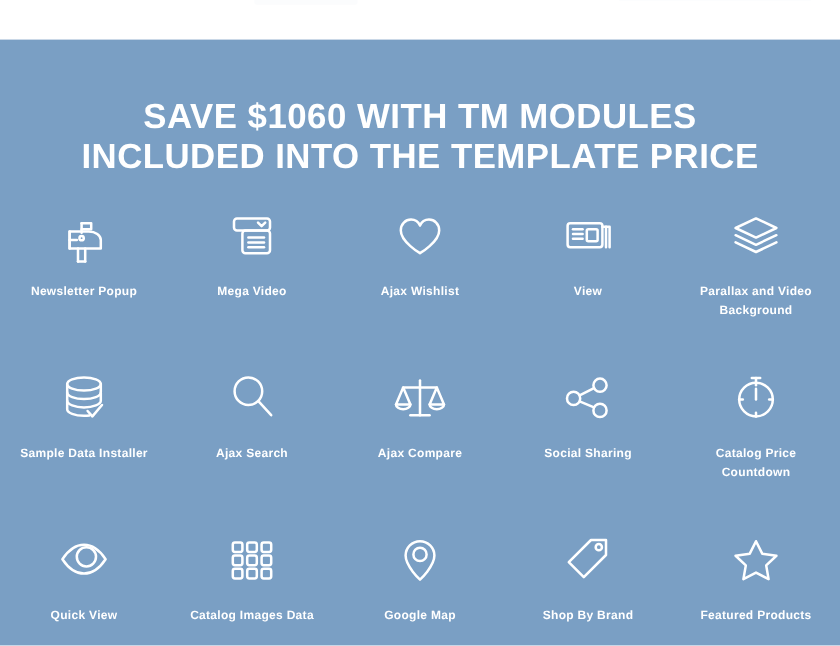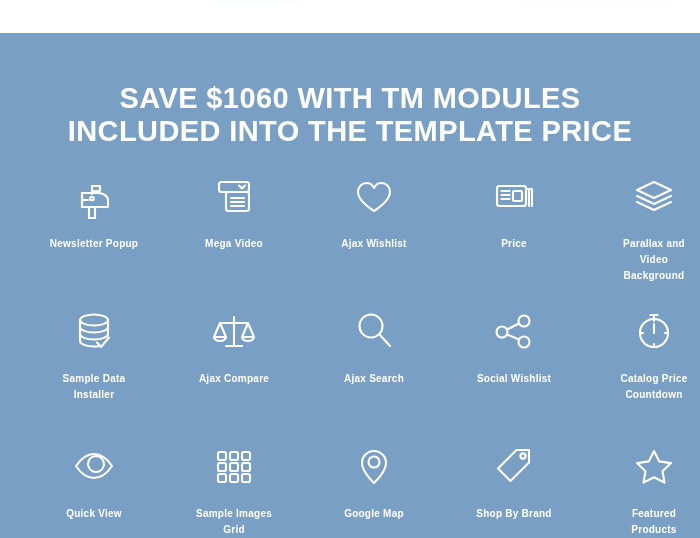--- a/index.html
+++ b/index.html
@@ -91,21 +91,20 @@
     display: flex;
     width: 700px;
     height: 135px;
   }
   .cell {
     flex: 1 1 20%;
     display: flex;
     flex-direction: column;
     align-items: center;
     justify-content: flex-start;
-    padding-left: 48px;
   }
   .cell-icon {
     height: 56px;
     display: flex;
     align-items: center;
     justify-content: center;
   }
   .cell-icon svg {
     display: block;
   }
@@ -189,21 +188,21 @@
         <rect x="9" y="17" width="29" height="20" rx="2.2"></rect>
         <path d="M38 20 h3 v17 a0 0 0 0 1 0 0"></path>
         <path d="M41 20 h3 v17"></path>
         <path d="M13.5 22 h8"></path>
         <path d="M13.5 26 h8"></path>
         <path d="M13.5 30 h8"></path>
         <rect x="25" y="22" width="9" height="10" rx="1.2"></rect>
       </g>
     </svg>
             </div>
-            <div class="cell-label">Price</div>
+            <div class="cell-label">View</div>
           </div>
           <div class="cell">
             <div class="cell-icon">
               <svg width="52" height="52" viewBox="0 0 52 52">
       <g fill="none" stroke="#ffffff" stroke-width="2.1" stroke-linecap="round" stroke-linejoin="round">
         <path d="M26 13 L43 21 L26 29 L9 21 Z"></path>
         <path d="M9 27 L26 35 L43 27"></path>
         <path d="M9 33 L26 41 L43 33"></path>
       </g>
     </svg>
@@ -218,20 +217,31 @@
       <g fill="none" stroke="#ffffff" stroke-width="2.1" stroke-linecap="round" stroke-linejoin="round">
         <ellipse cx="26" cy="16" rx="14" ry="5.5"></ellipse>
         <path d="M12 16 v7 c0 3 6.3 5.5 14 5.5 s14 -2.5 14 -5.5 v-7"></path>
         <path d="M12 23 v7 c0 3 6.3 5.5 14 5.5 s14 -2.5 14 -5.5 v-7"></path>
         <path d="M12 30 v7 c0 3 6.3 5.5 14 5.5 c1.6 0 3.1 -0.1 4.5 -0.3"></path>
         <path d="M29 38.5 l4 4.5 l8 -9.5"></path>
       </g>
     </svg>
             </div>
             <div class="cell-label">Sample Data Installer</div>
+          </div>
+          <div class="cell">
+            <div class="cell-icon">
+              <svg width="52" height="52" viewBox="0 0 52 52">
+      <g fill="none" stroke="#ffffff" stroke-width="2.1" stroke-linecap="round" stroke-linejoin="round">
+        <circle cx="23" cy="22" r="11.5"></circle>
+        <path d="M31.5 30.5 L42 42"></path>
+      </g>
+    </svg>
+            </div>
+            <div class="cell-label">Ajax Search</div>
           </div>
           <div class="cell">
             <div class="cell-icon">
               <svg width="52" height="52" viewBox="0 0 52 52">
       <g fill="none" stroke="#ffffff" stroke-width="2.1" stroke-linecap="round" stroke-linejoin="round">
         <path d="M26 13 v29"></path>
         <path d="M12 19 h28"></path>
         <path d="M12 19 L6 33 h12 Z"></path>
         <path d="M40 19 L34 33 h12 Z"></path>
         <path d="M6 33 a6 4 0 0 0 12 0"></path>
@@ -239,40 +249,29 @@
         <path d="M18 42 h16"></path>
       </g>
     </svg>
             </div>
             <div class="cell-label">Ajax Compare</div>
           </div>
           <div class="cell">
             <div class="cell-icon">
               <svg width="52" height="52" viewBox="0 0 52 52">
       <g fill="none" stroke="#ffffff" stroke-width="2.1" stroke-linecap="round" stroke-linejoin="round">
-        <circle cx="23" cy="22" r="11.5"></circle>
-        <path d="M31.5 30.5 L42 42"></path>
-      </g>
-    </svg>
-            </div>
-            <div class="cell-label">Ajax Search</div>
-          </div>
-          <div class="cell">
-            <div class="cell-icon">
-              <svg width="52" height="52" viewBox="0 0 52 52">
-      <g fill="none" stroke="#ffffff" stroke-width="2.1" stroke-linecap="round" stroke-linejoin="round">
         <circle cx="14" cy="28" r="5.5"></circle>
         <circle cx="36" cy="17" r="5.5"></circle>
         <circle cx="36" cy="38" r="5.5"></circle>
         <path d="M19 25.5 L31 19.5"></path>
         <path d="M19 30.5 L31 35.5"></path>
       </g>
     </svg>
             </div>
-            <div class="cell-label">Social Wishlist</div>
+            <div class="cell-label">Social Sharing</div>
           </div>
           <div class="cell">
             <div class="cell-icon">
               <svg width="52" height="52" viewBox="0 0 52 52">
       <g fill="none" stroke="#ffffff" stroke-width="2.1" stroke-linecap="round" stroke-linejoin="round">
         <circle cx="26" cy="29" r="14"></circle>
         <path d="M26 20 v9"></path>
         <path d="M26 11 v4"></path>
         <path d="M22.5 11 h7"></path>
         <path d="M26 15 v2"></path>
@@ -306,21 +305,21 @@
         <rect x="34" y="13" width="8" height="8" rx="1.8"></rect>
         <rect x="10" y="24" width="8" height="8" rx="1.8"></rect>
         <rect x="22" y="24" width="8" height="8" rx="1.8"></rect>
         <rect x="34" y="24" width="8" height="8" rx="1.8"></rect>
         <rect x="10" y="35" width="8" height="8" rx="1.8"></rect>
         <rect x="22" y="35" width="8" height="8" rx="1.8"></rect>
         <rect x="34" y="35" width="8" height="8" rx="1.8"></rect>
       </g>
     </svg>
             </div>
-            <div class="cell-label">Sample Images Grid</div>
+            <div class="cell-label">Catalog Images Data</div>
           </div>
           <div class="cell">
             <div class="cell-icon">
               <svg width="52" height="52" viewBox="0 0 52 52">
       <g fill="none" stroke="#ffffff" stroke-width="2.1" stroke-linecap="round" stroke-linejoin="round">
         <path d="M26 12 C19.4 12 14 17.4 14 24 C14 33 26 44 26 44 C26 44 38 33 38 24 C38 17.4 32.6 12 26 12 Z"></path>
         <circle cx="26" cy="23" r="5.5"></circle>
       </g>
     </svg>
             </div>

